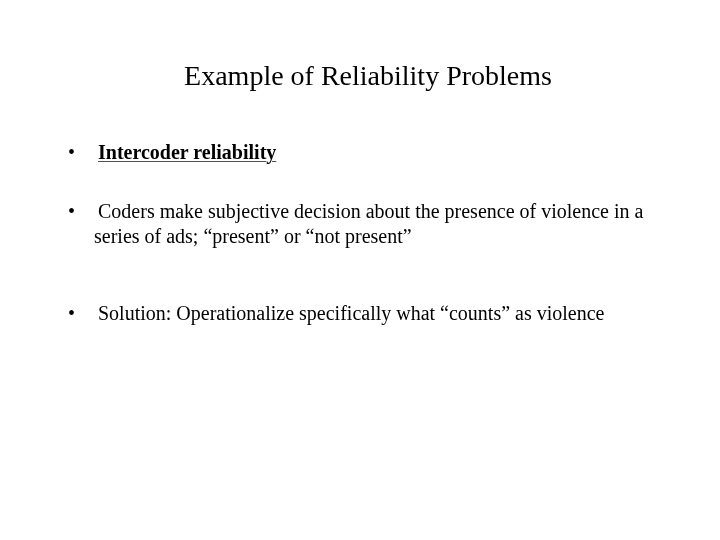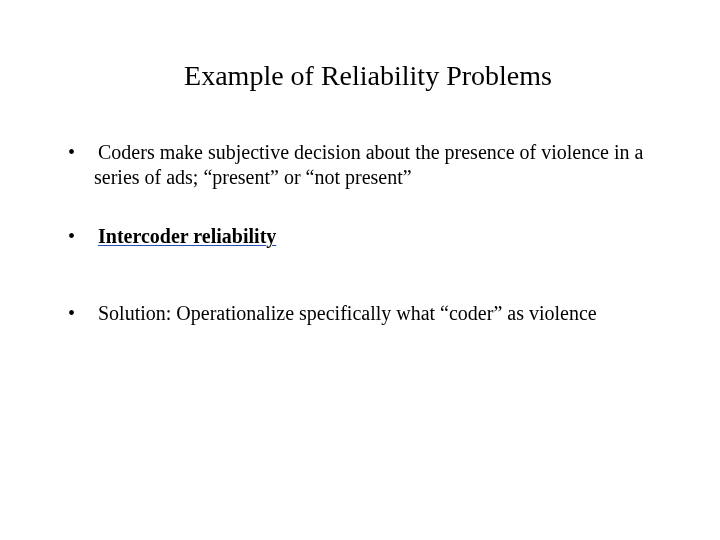--- a/index.html
+++ b/index.html
@@ -45,21 +45,21 @@
     }
     .last-item { margin-bottom: 0; margin-top: 52px; }
   </style>
 </head>
 <body>
 
 <h1 class="title">Example of Reliability Problems</h1>
 
 <ul class="bullet-list">
   <li class="bullet-item">
+    <span class="link-style">Intercoder reliability</span>
+  </li>
+  <li class="bullet-item">
     <span>Coders make subjective decision about the presence of violence in a series of ads; “present” or  “not present”</span>
   </li>
-  <li class="bullet-item">
-    <span class="link-style">Intercoder reliability</span>
-  </li>
   <li class="bullet-item last-item">
-    <span>Solution:  Operationalize specifically what “coder” as violence</span>
+    <span>Solution:  Operationalize specifically what “counts” as violence</span>
   </li>
 </ul>
 
 </body></html>

